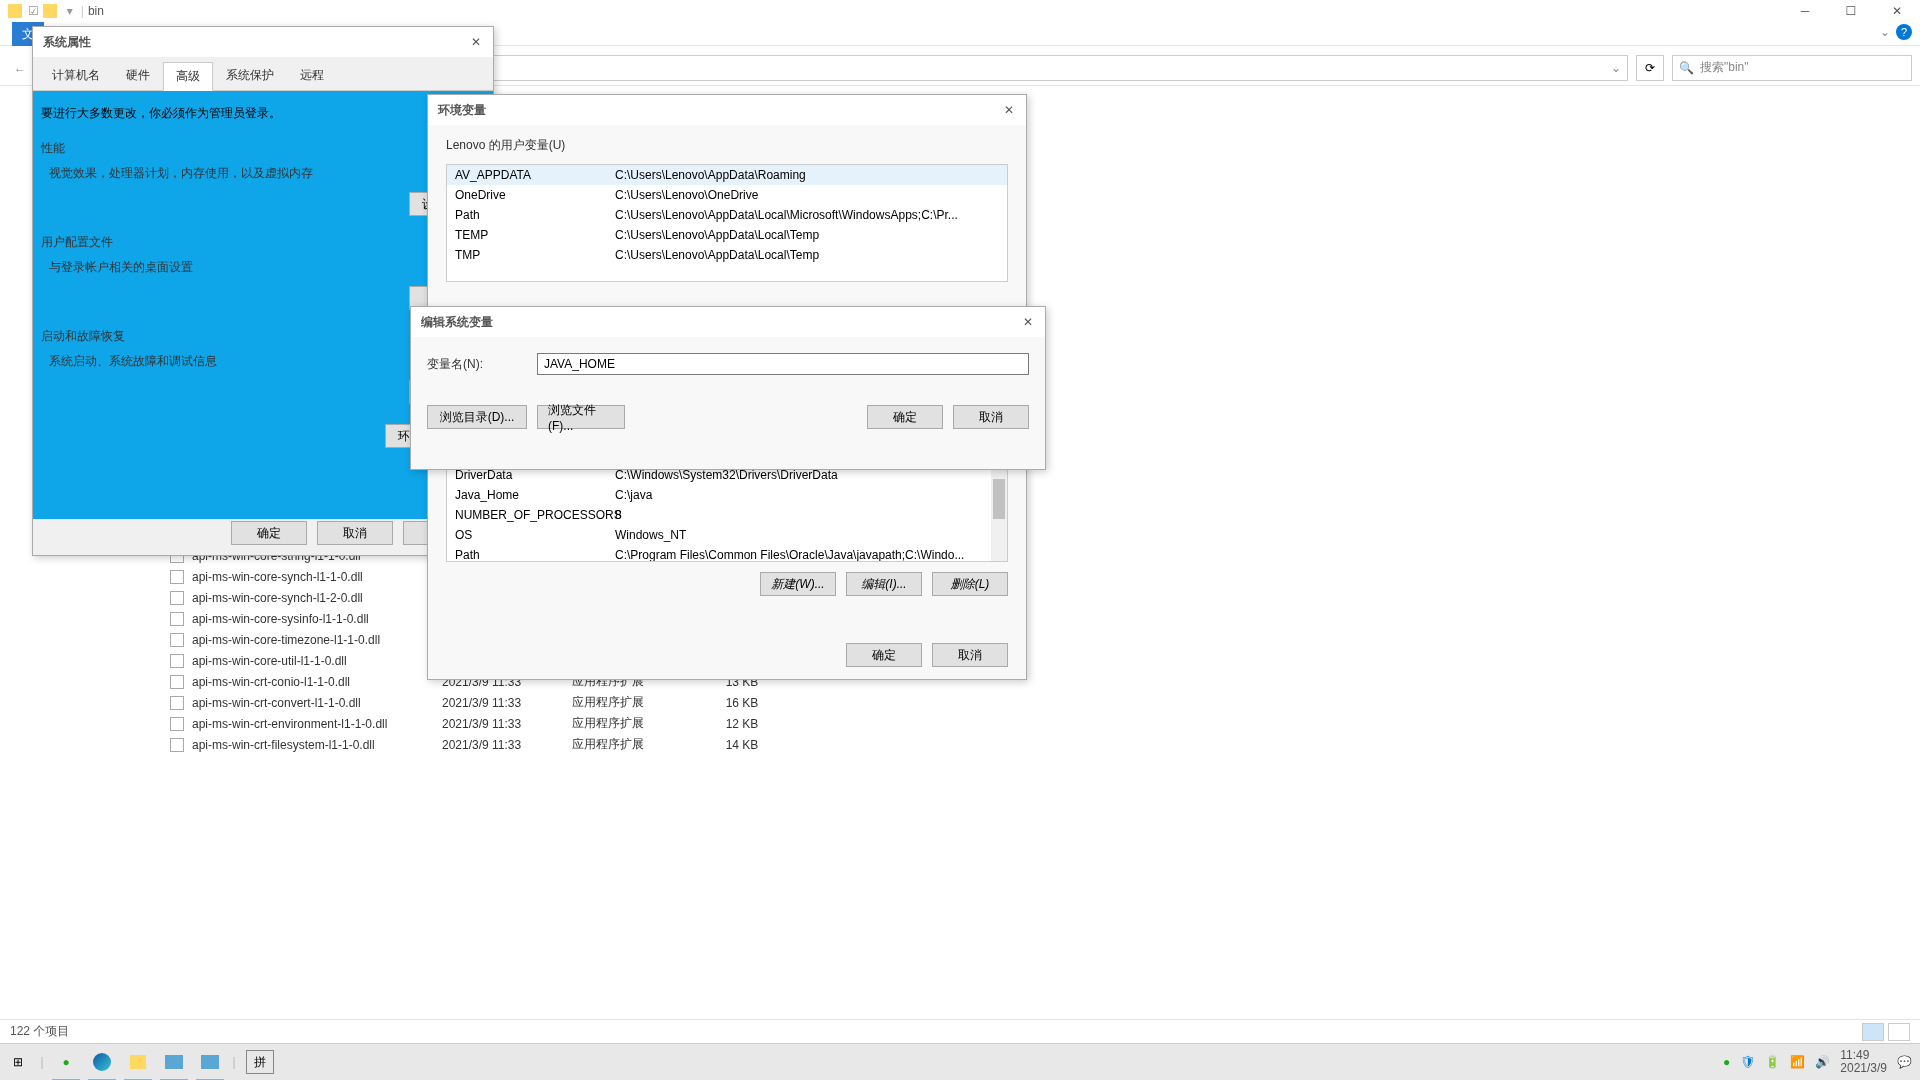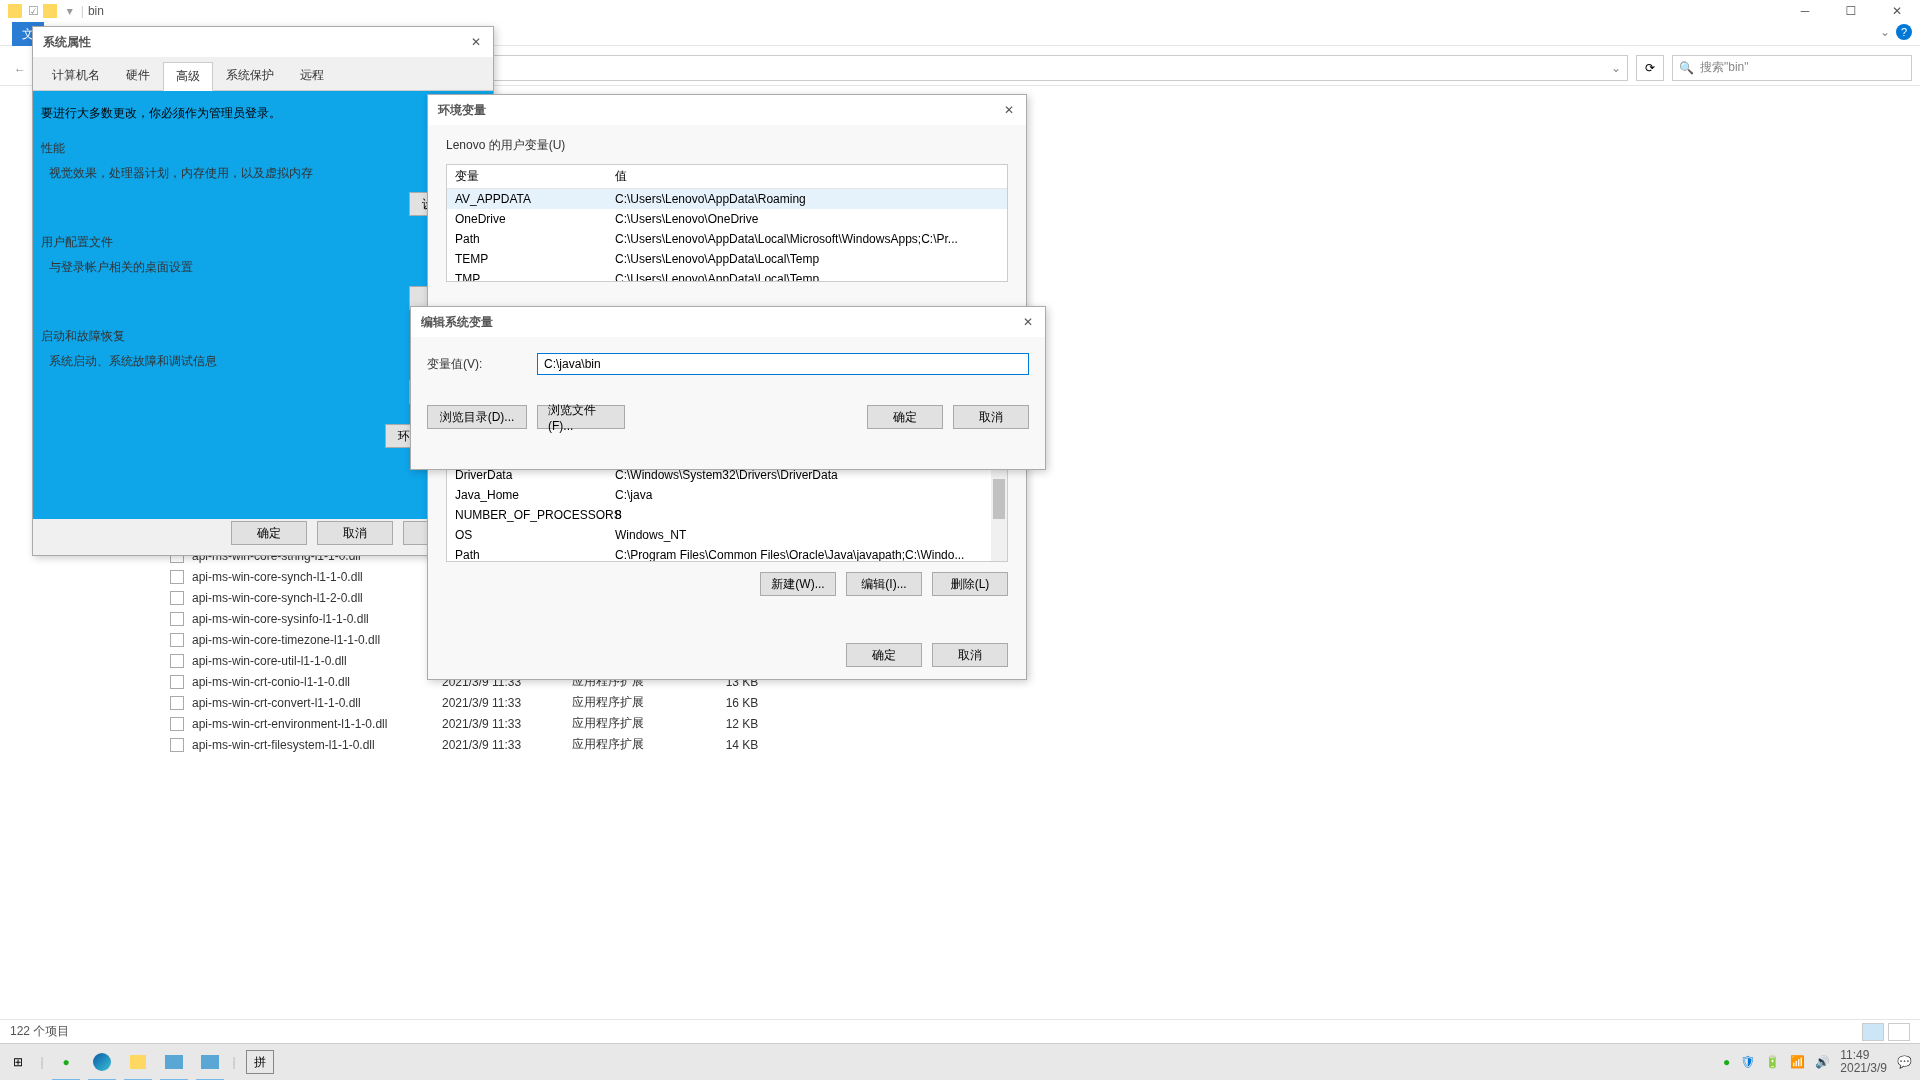--- a/index.html
+++ b/index.html
@@ -71,21 +71,21 @@
 .envdlg .sect { padding: 12px 18px; }
 .envdlg .sect-title { margin-bottom: 10px; color: #333; }
 .envdlg .table { border: 1px solid #ccc; background: #fff; height: 118px; overflow: hidden; }
 .envdlg .table.sys { height: 98px; position: relative; }
 .envdlg .th { display: flex; background: #fff; border-bottom: 1px solid #e5e5e5; }
 .envdlg .th > div, .envdlg .tr > div { padding: 3px 8px; }
 .envdlg .col-v { width: 160px; }
 .envdlg .col-val { flex: 1; white-space: nowrap; overflow: hidden; text-overflow: ellipsis; }
 .envdlg .tr { display: flex; }
 .envdlg .tr.sel { background: #e5f1fb; }
-.envdlg .btn-row { display: flex; justify-content: flex-end; gap: 10px; margin-top: 10px; }
+.envdlg .btn-row { display: flex; justify-content: flex-end; gap: 10px; margin-top: 10px; font-style: italic; }
 .envdlg .footer { position: absolute; bottom: 12px; right: 18px; display: flex; gap: 10px; }
 .envdlg .scroll { position: absolute; right: 0; top: 0; bottom: 0; width: 16px; background: #f0f0f0; }
 .envdlg .scroll .thumb { position: absolute; left: 2px; right: 2px; top: 14px; height: 40px; background: #c1c1c1; }
 
 
 .editdlg { left: 410px; top: 306px; width: 636px; height: 164px; background: #f8f8f8; }
 .editdlg .body { padding: 16px 16px; }
 .editdlg .row { display: flex; align-items: center; margin-bottom: 14px; }
 .editdlg .lbl { width: 110px; color: #333; }
 .editdlg input { flex: 1; height: 22px; border: 1px solid #7a7a7a; padding: 0 6px; font-size: 12px; }
@@ -289,24 +289,20 @@
     <span class="btn" style="width:60px"></span>
   </div>
 </div>
 
 <div class="dialog envdlg">
   <div class="dlg-title">环境变量</div>
   <div class="dlg-close">✕</div>
   <div class="sect">
     <div class="sect-title">Lenovo 的用户变量(U)</div>
     <div class="table">
-      <div class="th">
-          <div class="col-v">变量</div>
-          <div class="col-val">值</div>
-        </div>
       <div id="user-vars">
           <div class="tr sel">
             <div class="col-v">AV_APPDATA</div>
             <div class="col-val">C:\Users\Lenovo\AppData\Roaming</div>
           </div>
           <div class="tr">
             <div class="col-v">OneDrive</div>
             <div class="col-val">C:\Users\Lenovo\OneDrive</div>
           </div>
           <div class="tr">
@@ -363,22 +359,22 @@
     <span class="btn">确定</span>
     <span class="btn">取消</span>
   </div>
 </div>
 
 <div class="dialog editdlg">
   <div class="dlg-title">编辑系统变量</div>
   <div class="dlg-close">✕</div>
   <div class="body">
     <div class="row">
-      <span class="lbl">变量值(V):</span>
-      <input class="focus" value="C:\java\bin" style="">
+      <span class="lbl">变量名(N):</span>
+      <input value="JAVA_HOME" style="">
     </div>
   </div>
   <div class="footer">
     <span class="btn" style="width:100px">浏览目录(D)...</span>
     <span class="btn" style="width:88px">浏览文件(F)...</span>
     <div class="spacer"></div>
     <span class="btn">确定</span>
     <span class="btn">取消</span>
   </div>
 </div>

